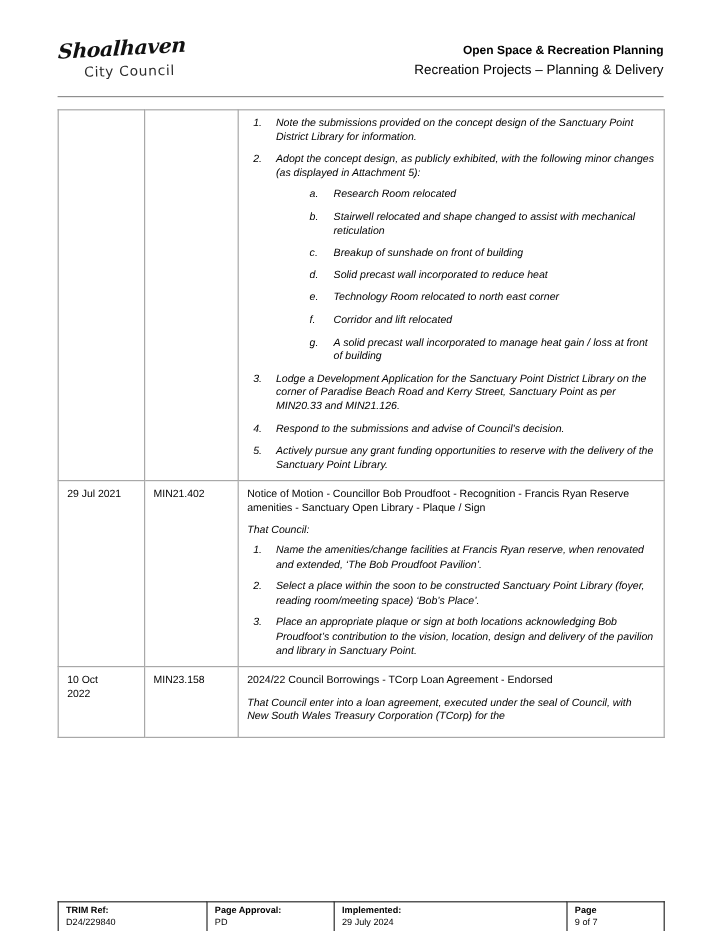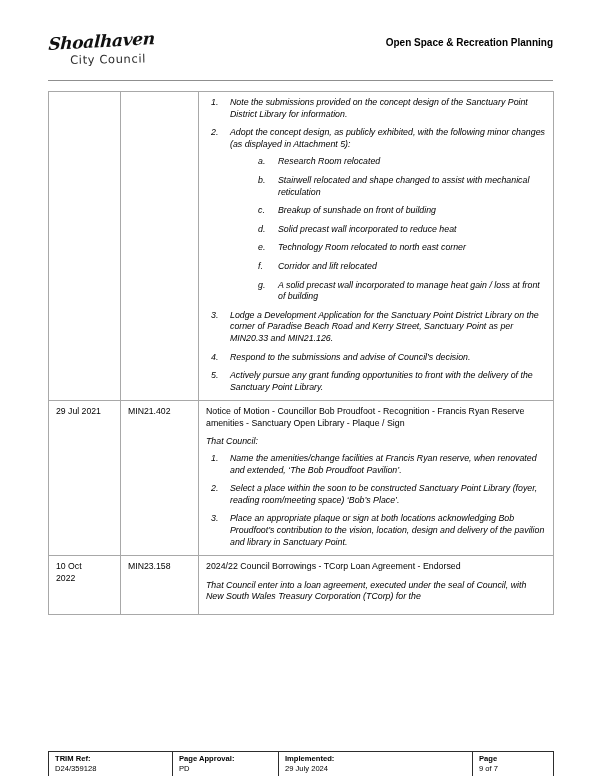--- a/index.html
+++ b/index.html
@@ -215,20 +215,21 @@
 
 <div class="page">
 
   <div class="doc-header">
     <div class="logo-block">
       <span class="logo-word">Shoalhaven</span>
       <span class="logo-sub">City Council</span>
     </div>
     <div class="header-titles">
       <div class="header-title-main">Open Space &amp; Recreation Planning</div>
+      <div class="header-title-sub">Recreation Projects – Planning &amp; Delivery</div>
     </div>
   </div>
   <div class="header-rule"></div>
 
   <table class="main-table">
     <colgroup>
       <col class="col-date">
         <col class="col-ref">
         <col class="col-body">
     </colgroup>
@@ -286,21 +287,21 @@
             <li>
               <span class="mk">3.</span>
               <span>Lodge a Development Application for the Sanctuary Point District Library on the corner of Paradise Beach Road and Kerry Street, Sanctuary Point as per MIN20.33 and MIN21.126.</span>
             </li>
             <li>
               <span class="mk">4.</span>
               <span>Respond to the submissions and advise of Council’s decision.</span>
             </li>
             <li>
               <span class="mk">5.</span>
-              <span>Actively pursue any grant funding opportunities to front with the delivery of the Sanctuary Point Library.</span>
+              <span>Actively pursue any grant funding opportunities to reserve with the delivery of the Sanctuary Point Library.</span>
             </li>
           </ol>
         </td>
       </tr>
 
       <tr>
         <td>
           <div class="cell-date">29 Jul 2021</div>
         </td>
         <td>
@@ -348,21 +349,21 @@
     <colgroup>
       <col class="fc1">
         <col class="fc2">
         <col class="fc3">
         <col class="fc4">
     </colgroup>
     <tbody>
       <tr>
         <td>
           <span class="f-lab">TRIM Ref:</span>
-          <span class="f-val">D24/359128</span>
+          <span class="f-val">D24/229840</span>
         </td>
         <td>
           <span class="f-lab">Page Approval:</span>
           <span class="f-val">PD</span>
         </td>
         <td>
           <span class="f-lab">Implemented:</span>
           <span class="f-val">29 July 2024</span>
         </td>
         <td>

